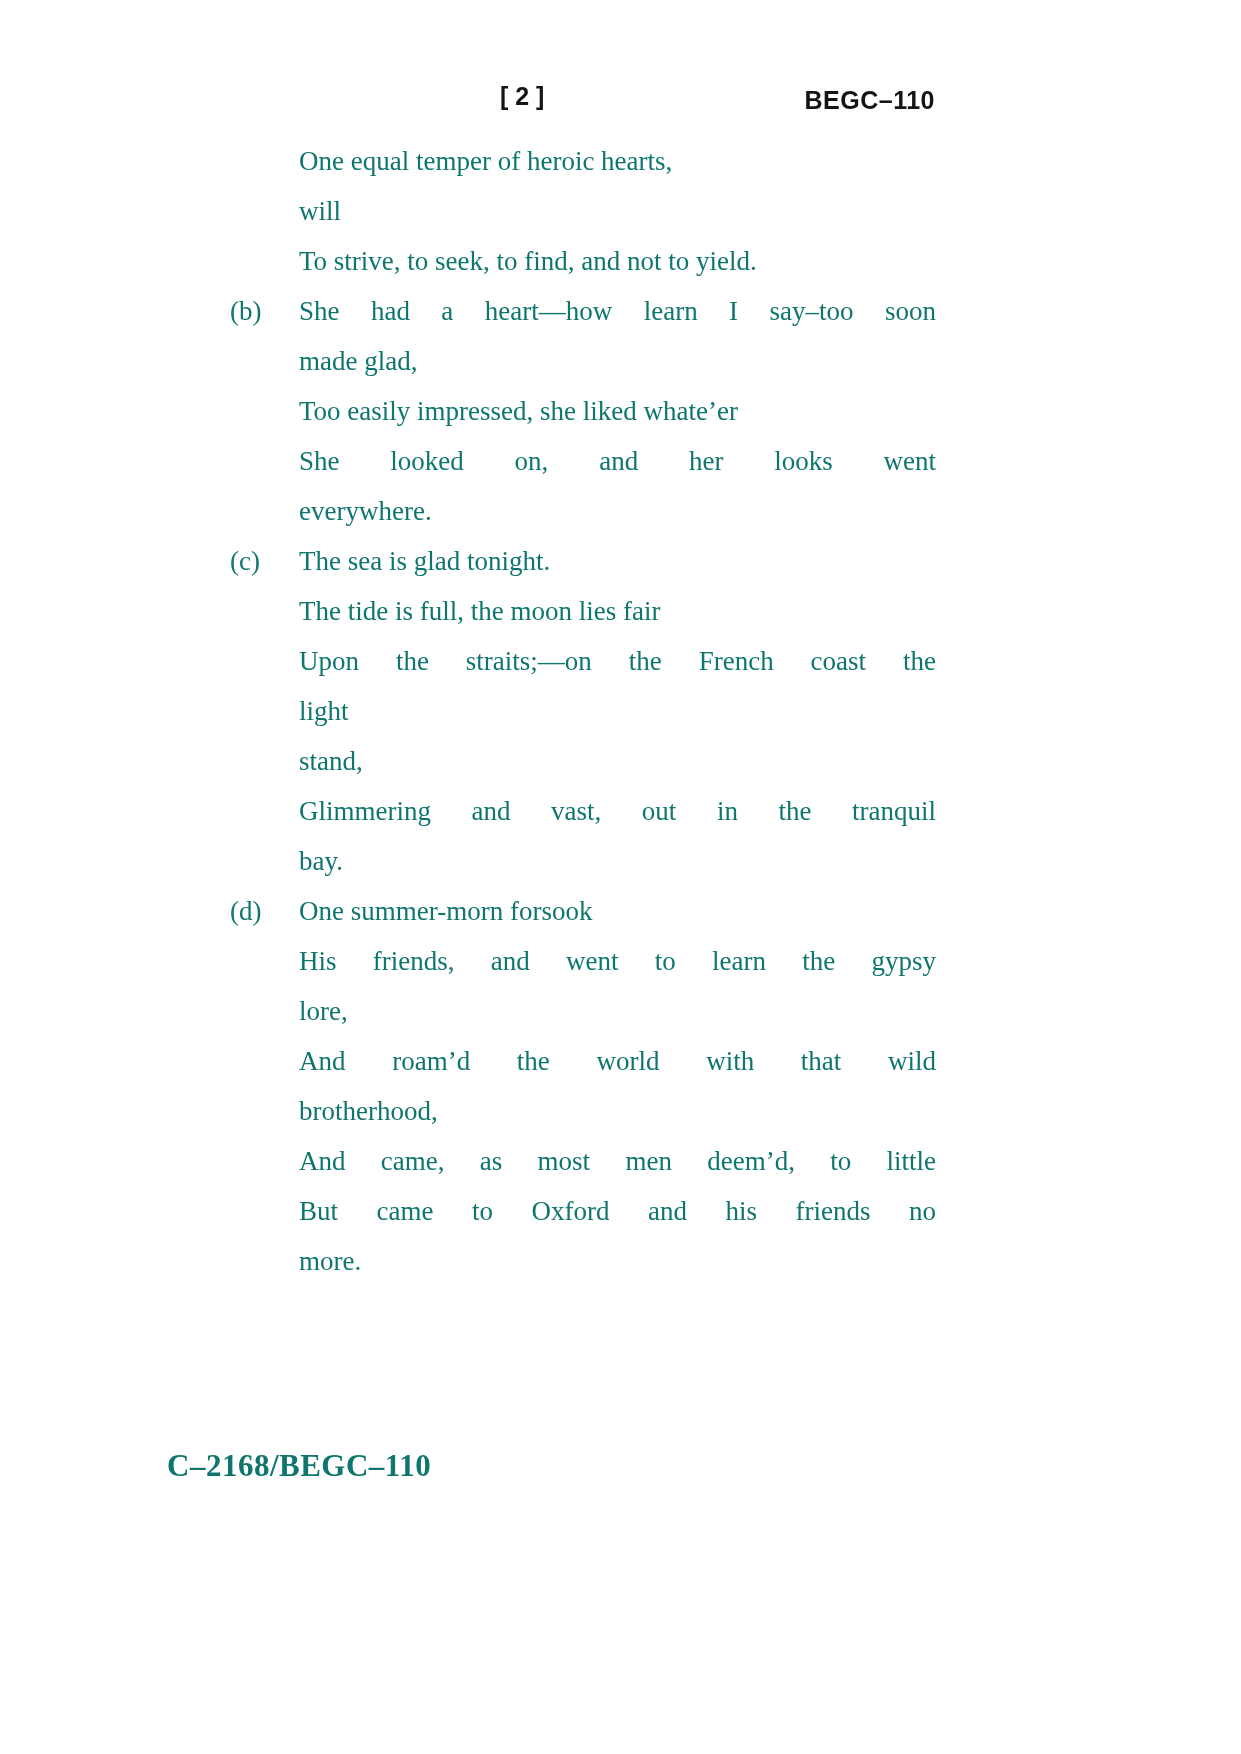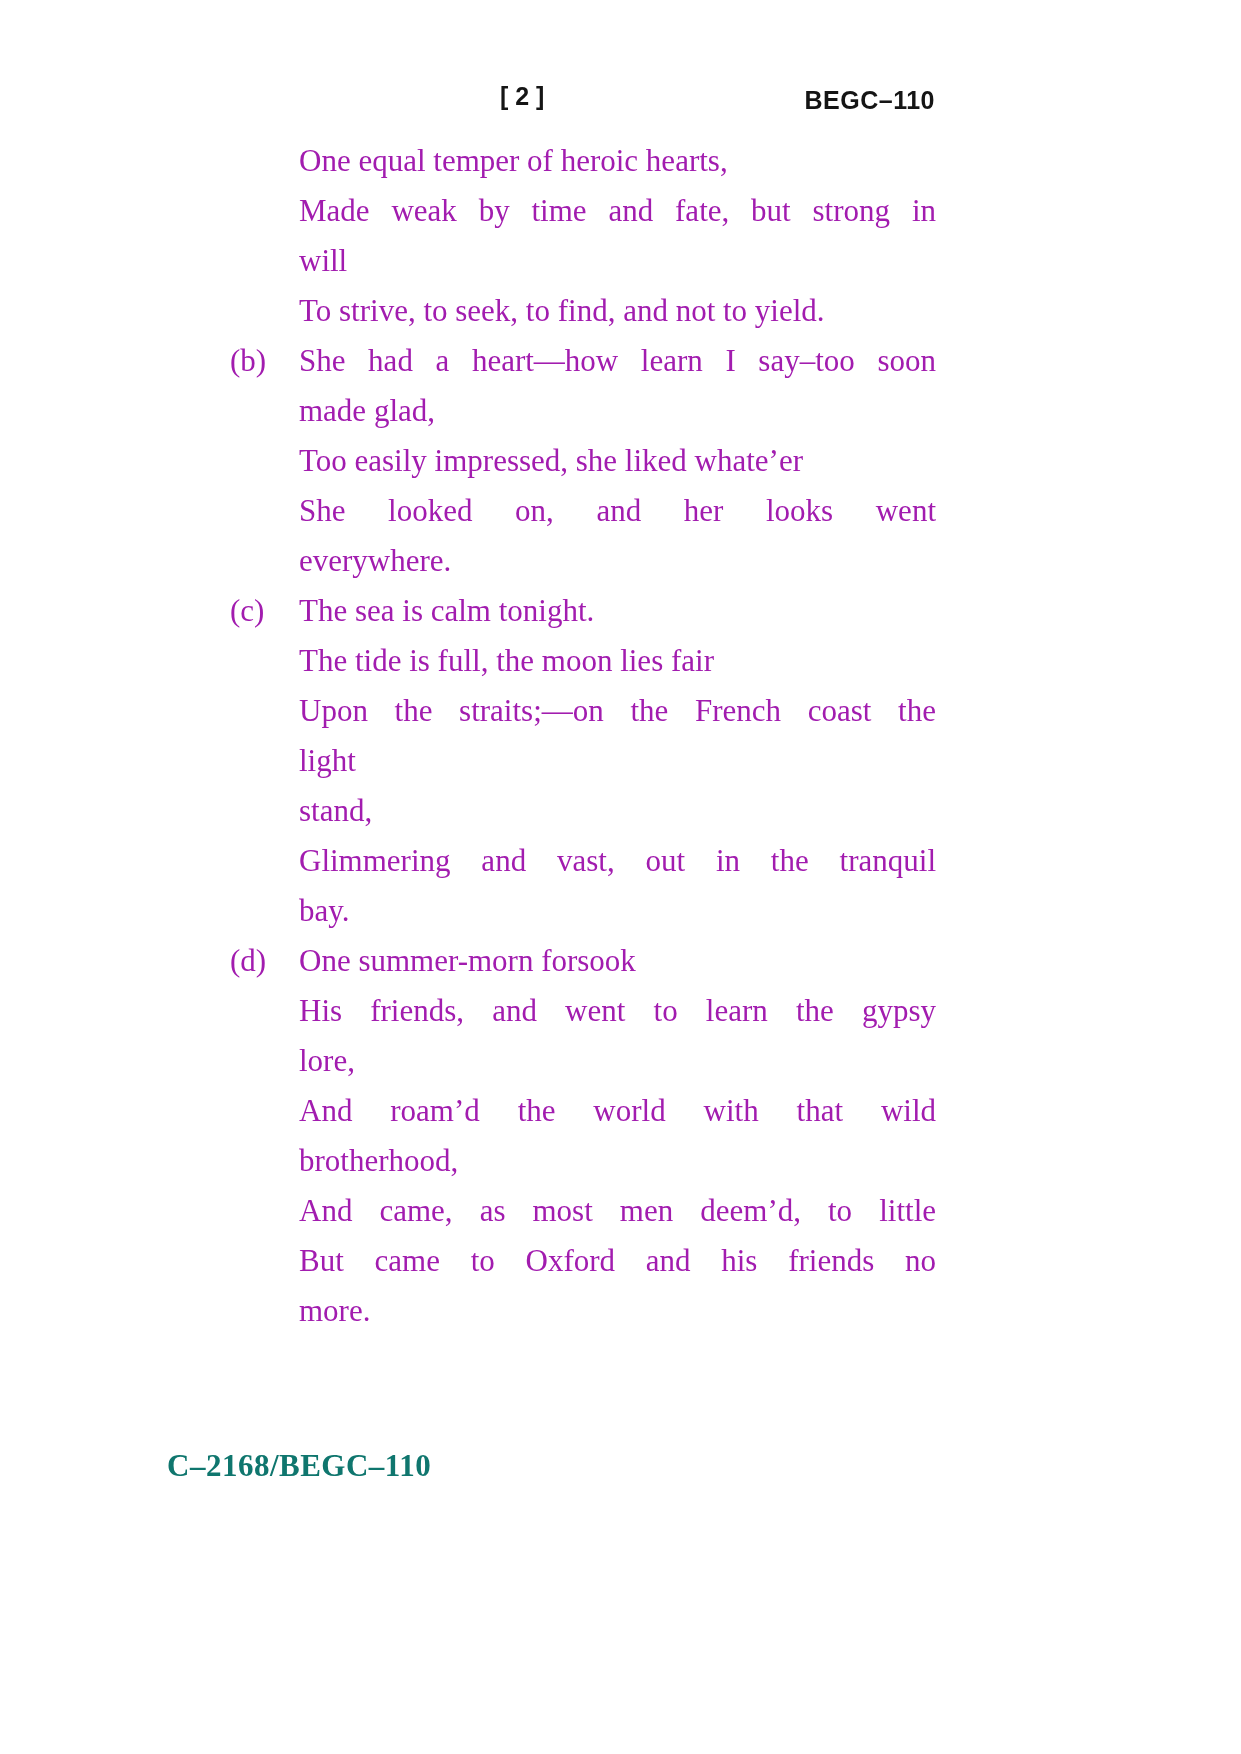--- a/index.html
+++ b/index.html
@@ -39,23 +39,23 @@
     top: 4px;
     letter-spacing: 0.5px;
   }
   
   .poem-body {
     position: absolute;
     left: 230px;
     top: 136px;
     width: 706px;
     font-family: "Liberation Serif", "DejaVu Serif", serif;
-    font-size: 31px;
+    font-size: 27px;
     line-height: 50px;
-    color: #a21caf;
+    color: #0f766e;
   }
   .poem-item {
     display: flex;
     align-items: flex-start;
   }
   .item-label {
     width: 69px;
     flex: 0 0 69px;
     text-align: left;
   }
@@ -99,39 +99,38 @@
     <span class="page-number">[ 2 ]</span>
     <span class="course-code">BEGC–110</span>
   </div>
 
   <main class="poem-body">
 
   <div class="poem-item">
         <div class="item-label"></div>
         <div class="item-lines">
           <div class="poem-line align-left">One equal temper of heroic hearts,</div>
-          <div class="poem-line align-justify">Made weak by time and fate, but strong in</div>
           <div class="poem-line align-right">will</div>
           <div class="poem-line align-left">To strive, to seek, to find, and not to yield.</div>
         </div>
       </div>
       <div class="poem-item">
         <div class="item-label">(b)</div>
         <div class="item-lines">
           <div class="poem-line align-justify">She had a heart—how learn I say–too soon</div>
           <div class="poem-line align-right">made glad,</div>
           <div class="poem-line align-left">Too easily impressed, she liked whate’er</div>
           <div class="poem-line align-justify">She looked on, and her looks went</div>
           <div class="poem-line align-right">everywhere.</div>
         </div>
       </div>
       <div class="poem-item">
         <div class="item-label">(c)</div>
         <div class="item-lines">
-          <div class="poem-line align-left">The sea is calm tonight.</div>
+          <div class="poem-line align-left">The sea is glad tonight.</div>
           <div class="poem-line align-left">The tide is full, the moon lies fair</div>
           <div class="poem-line align-justify">Upon the straits;—on the French coast the</div>
           <div class="poem-line align-right">light</div>
           <div class="poem-line align-right">stand,</div>
           <div class="poem-line align-justify">Glimmering and vast, out in the tranquil</div>
           <div class="poem-line align-right">bay.</div>
         </div>
       </div>
       <div class="poem-item">
         <div class="item-label">(d)</div>

